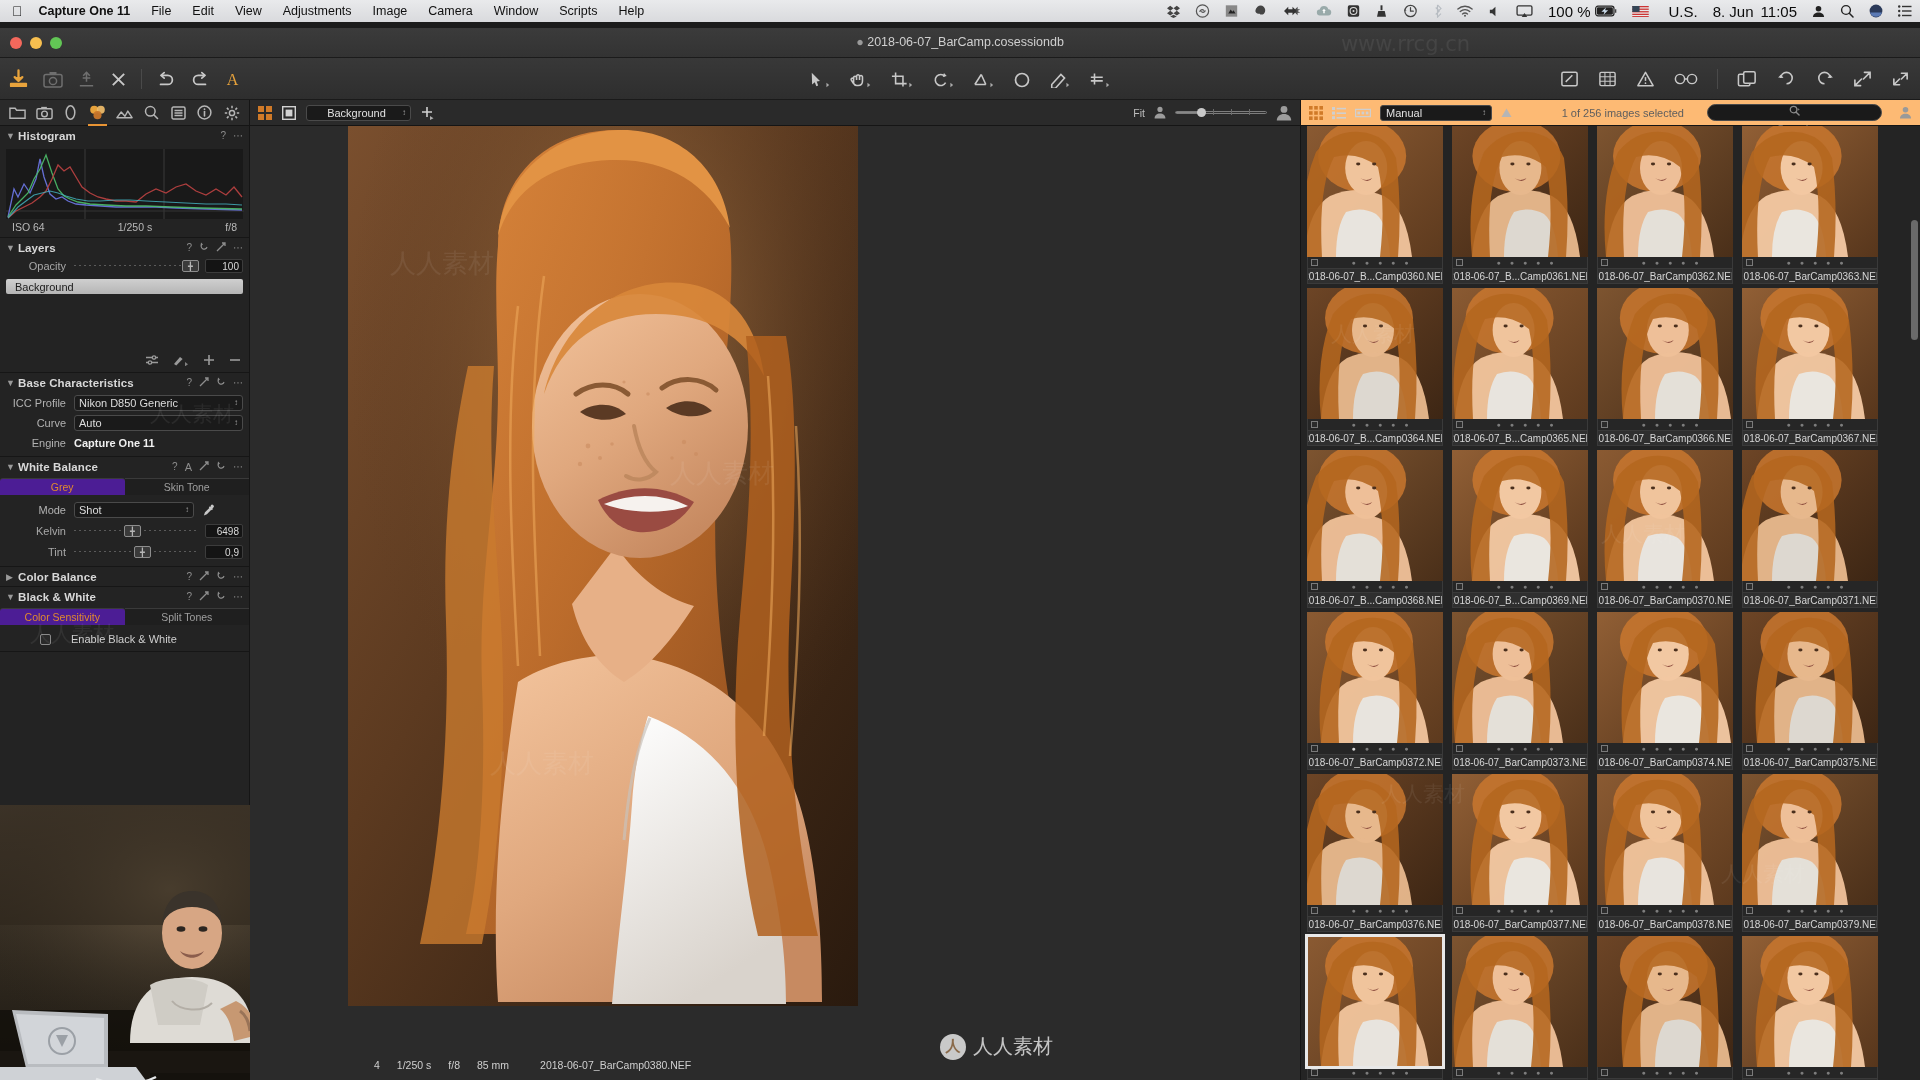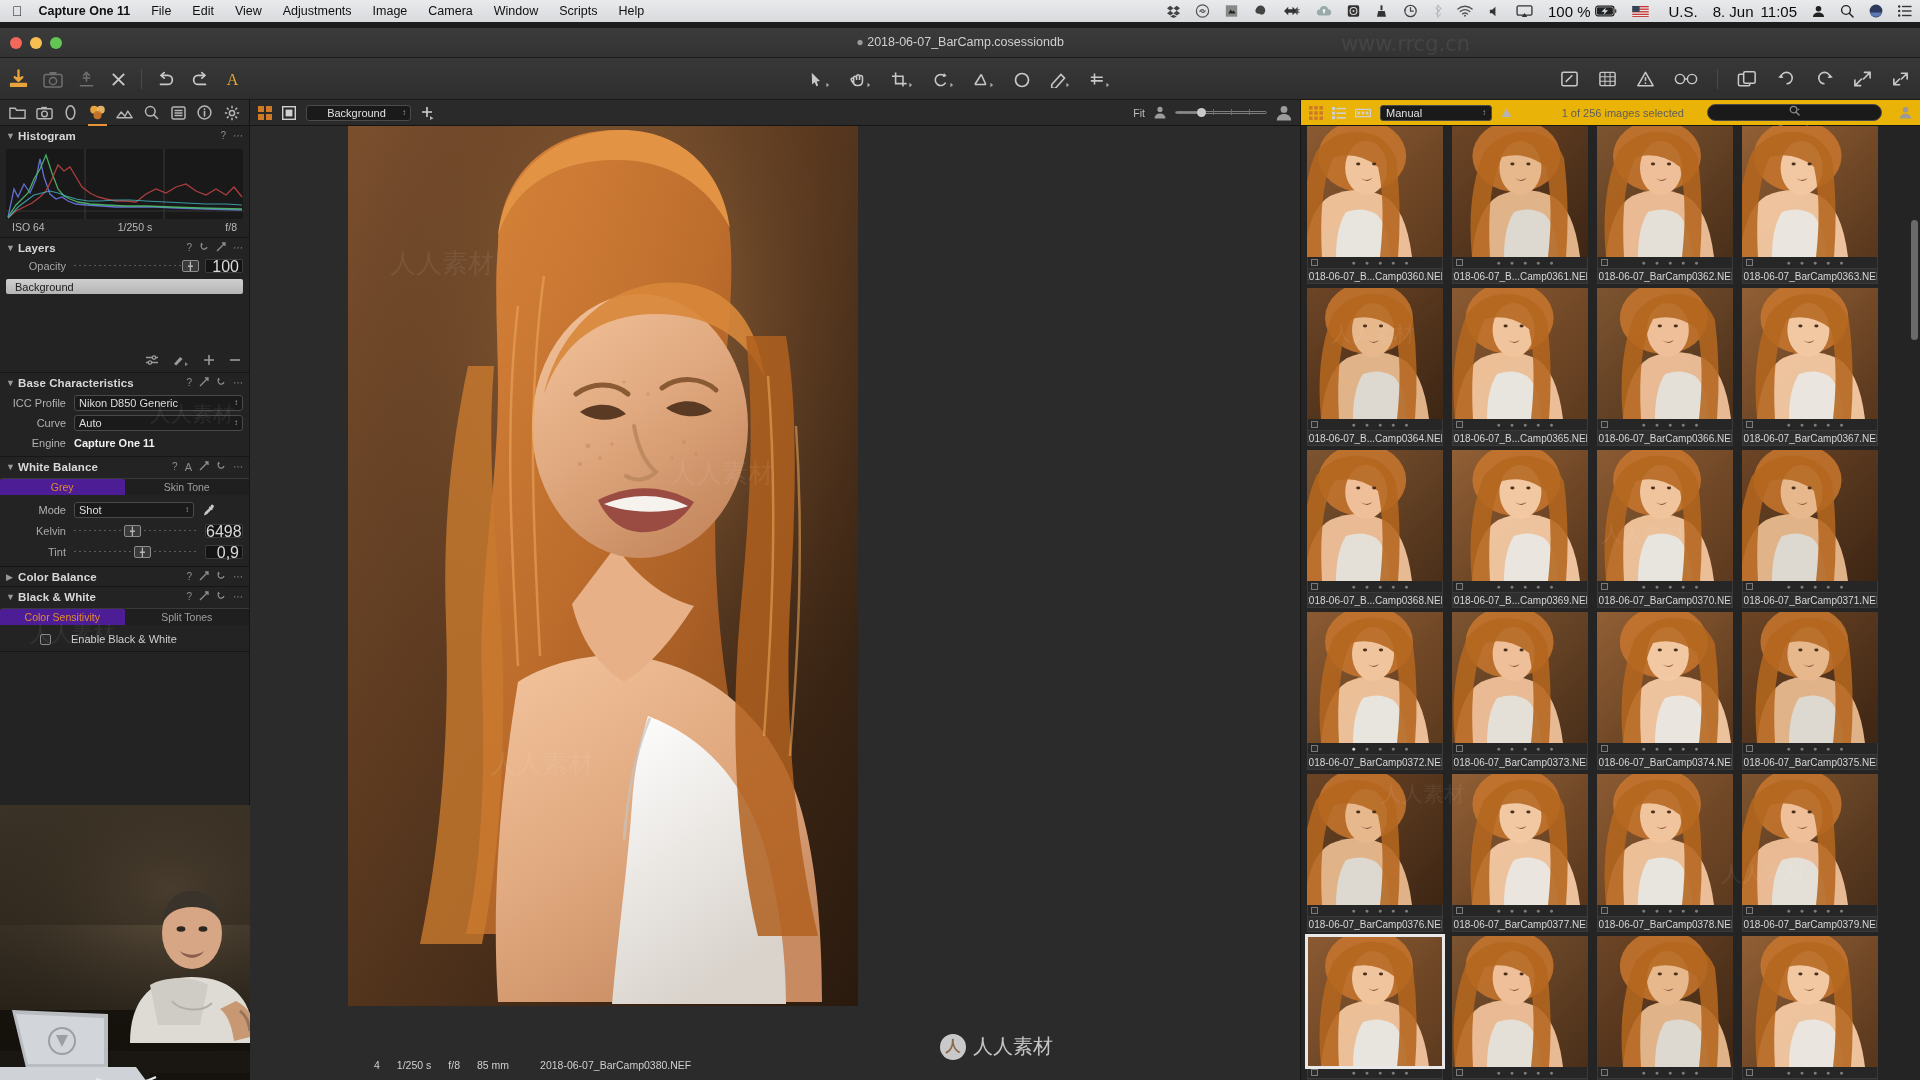--- a/index.html
+++ b/index.html
@@ -69,21 +69,21 @@
 
   
   .rowline{display:flex;align-items:center;height:18px;font-size:11px;color:#b9b9b9;padding:0 6px;}
   .rowline .lab{width:68px;text-align:right;padding-right:8px;color:#a8a8a8;}
   .slider{flex:1;height:12px;position:relative;}
   .slider .track{position:absolute;left:0;right:0;top:5px;height:1px;
     background:repeating-linear-gradient(to right,#5a5a5a 0 2px,transparent 2px 5px);}
   .slider .knob{position:absolute;top:0;width:17px;height:12px;border:1px solid #8d8d8d;border-radius:2px;
     background:#3a3a3a;display:flex;align-items:center;justify-content:center;color:#b5b5b5;font-size:8px;}
   .numbox{width:38px;height:14px;background:#141414;border:1px solid #3c3c3c;border-radius:2px;
-    font-size:16px;color:#d9d9d9;text-align:right;padding-right:3px;line-height:13px;margin-left:6px;}
+    font-size:10px;color:#d9d9d9;text-align:right;padding-right:3px;line-height:13px;margin-left:6px;}
   .layerrow{margin:4px 6px 0 6px;height:15px;background:linear-gradient(to bottom,#cfcfcf,#b5b5b5);
     border-radius:2px;font-size:11px;color:#1b1b1b;display:flex;align-items:center;padding-left:9px;}
   .layerblank{height:56px;}
   .layertools{display:flex;align-items:center;justify-content:flex-end;gap:14px;height:22px;padding-right:8px;color:#9a9a9a;}
 
   
   .frow{display:flex;align-items:center;height:18px;padding:0 6px;font-size:11px;margin-top:2px;}
   .frow .lab{width:68px;text-align:right;padding-right:8px;color:#b2b2b2;}
   .combo{flex:1;height:16px;background:#1a1a1a;border:1px solid #4a4a4a;border-radius:3px;
     color:#ddd;font-size:11px;display:flex;align-items:center;padding:0 4px;position:relative;}
@@ -118,21 +118,21 @@
   .zoomslider .zknob{position:absolute;left:22px;top:1px;width:9px;height:9px;border-radius:50%;background:#c9c9c9;}
   .zoomslider .ztick{position:absolute;top:2px;width:1px;height:6px;background:#6b6b6b;}
 
   .viewer{position:absolute;left:0;right:0;top:26px;bottom:0;background:#2b2b2b;
     display:flex;align-items:flex-start;justify-content:center;}
   .photo{position:absolute;left:98px;top:0px;width:510px;height:880px;overflow:hidden;}
   .statusbar{position:absolute;left:98px;bottom:12px;width:510px;height:18px;
     display:flex;align-items:center;gap:17px;font-size:10.5px;color:#cfcfcf;padding-left:26px;}
 
   
-  .btoolbar{height:26px;background:#eab308;border-bottom:1px solid #151515;display:flex;align-items:center;
+  .btoolbar{height:26px;background:#fdba74;border-bottom:1px solid #151515;display:flex;align-items:center;
     padding:0 8px;gap:9px;}
   .bcombo{width:112px;height:16px;background:#1a1a1a;border:1px solid #4a4a4a;border-radius:3px;
     color:#e0e0e0;font-size:11px;display:flex;align-items:center;padding:0 5px;}
   .bcount{margin-left:auto;font-size:11px;color:#5e5e5e;}
   .searchbox{width:175px;height:17px;background:#1a1a1a;border:1px solid #4a4a4a;border-radius:9px;
     display:flex;align-items:center;gap:5px;padding:0 7px;color:#6e6e6e;font-size:11px;margin-left:14px;flex-direction:column;}
 
   .grid{position:absolute;left:0;right:10px;top:26px;bottom:0;overflow:hidden;padding:0 6px;}
   .growrow{display:flex;gap:9px;margin-bottom:4px;}
   .cell{width:136px;}

